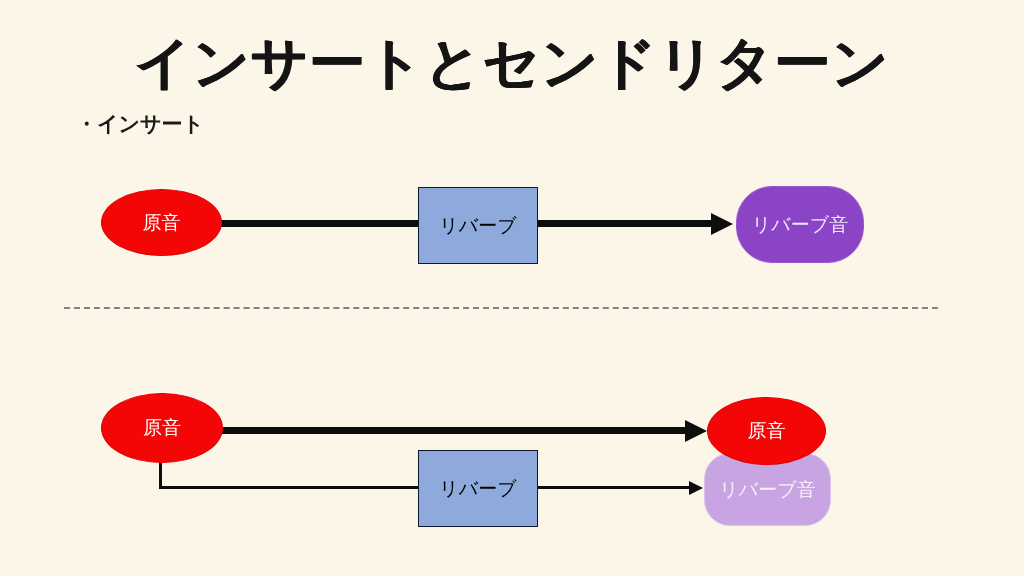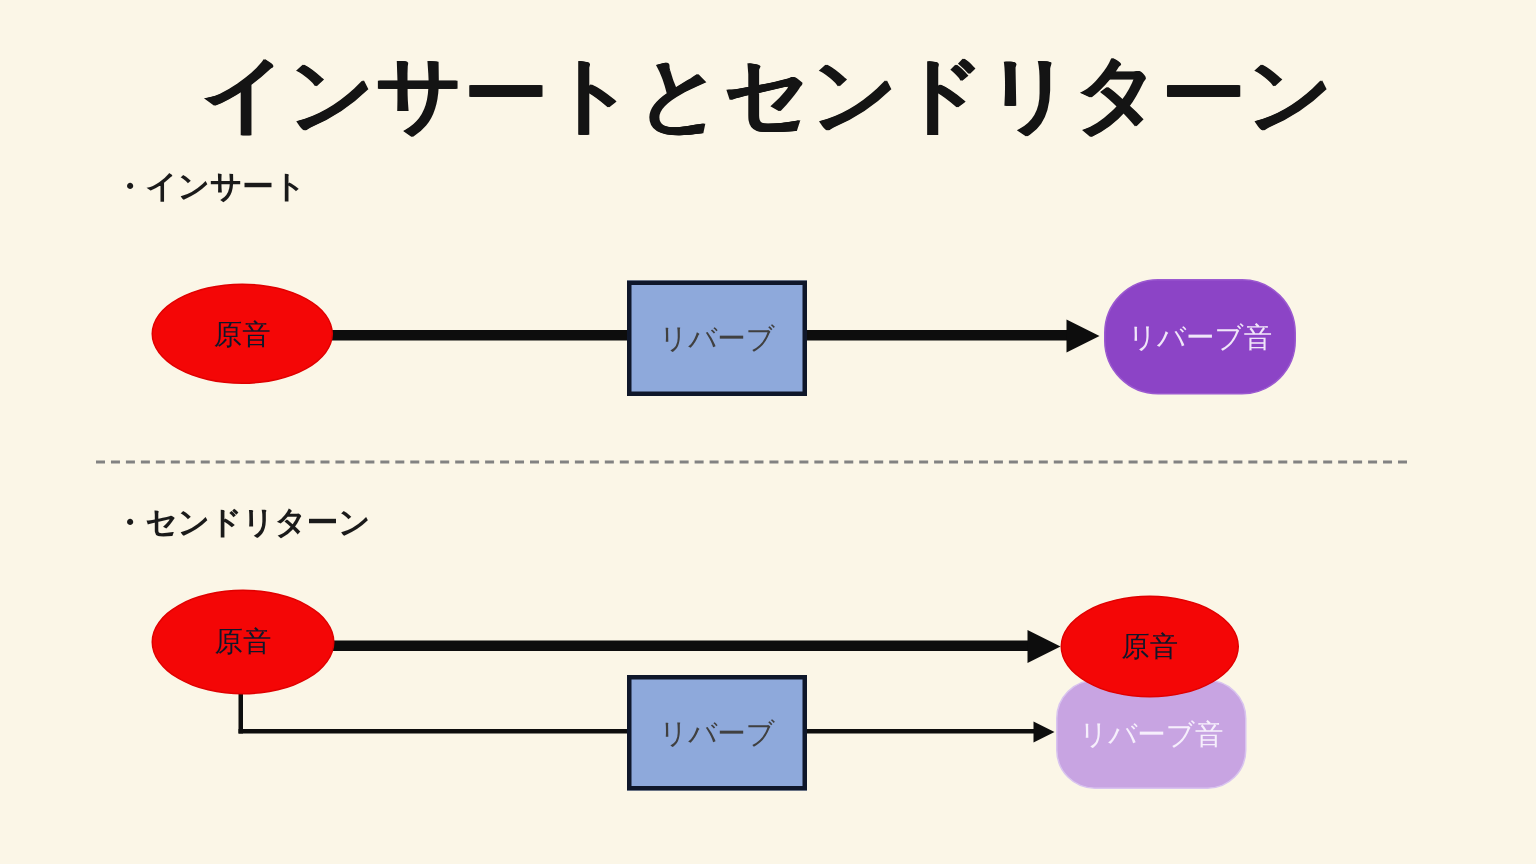--- a/index.html
+++ b/index.html
@@ -49,26 +49,26 @@
     align-items: center;
     justify-content: center;
     font-size: 19px;
     z-index: 2;
     box-sizing: border-box;
   }
   .ellipse {
     background: #F40606;
     border: 1px solid #E00000;
     border-radius: 50%;
-    color: #0f172a;
+    color: #ffffff;
   }
   .effect-box {
     background: #8EA9DB;
-    border: 3px solid #0f172a;
-    color: #404040;
+    border: 1px solid #0f172a;
+    color: #000000;
   }
   .pill-dark {
     background: #8C44C6;
     border: 1px solid #9B59D0;
     border-radius: 36px;
     color: #F0E6F9;
   }
   .pill-light {
     background: #C8A4E2;
     border: 1px solid #D9C4EF;
@@ -135,21 +135,20 @@
   <div class="line l-ins-a"></div>
   <div class="line l-ins-b"></div>
   <div class="arrowhead ah-thick h-ins"></div>
 
   <div class="node ellipse n-ellipse-1">原音</div>
   <div class="node effect-box n-effect-1">リバーブ</div>
   <div class="node pill-dark n-pill-1">リバーブ音</div>
 
   <div class="divider"></div>
 
-  <div class="section-label label-send">・センドリターン</div>
 
   <div class="line l-send-dry"></div>
   <div class="arrowhead ah-thick h-send-dry"></div>
   <div class="line l-elbow-v"></div>
   <div class="line l-elbow-h"></div>
   <div class="arrowhead ah-thin h-send-wet"></div>
 
   <div class="node ellipse n-ellipse-2a">原音</div>
   <div class="node effect-box n-effect-2">リバーブ</div>
   <div class="node pill-light n-pill-2">リバーブ音</div>

